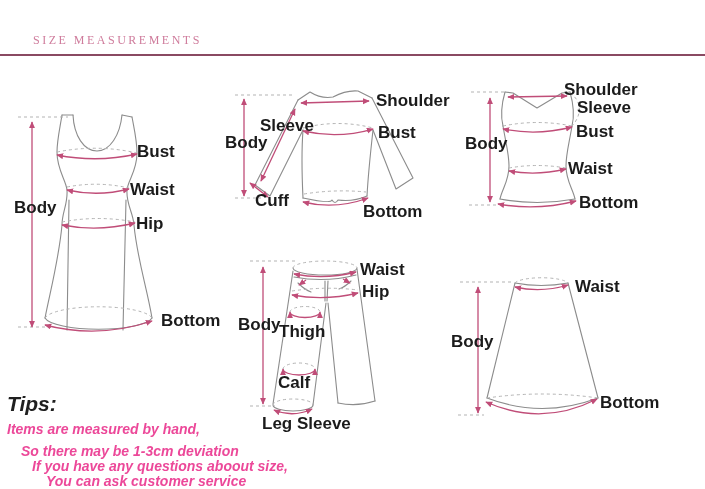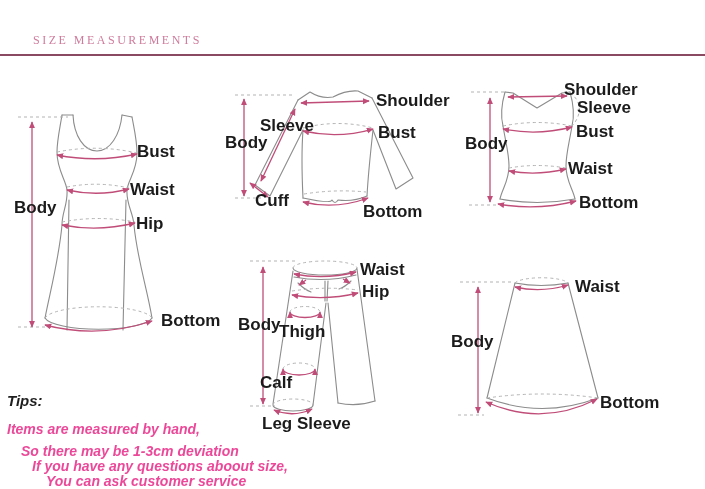--- a/index.html
+++ b/index.html
@@ -9,21 +9,21 @@
          font-size:12px;letter-spacing:2.5px;color:#cf7c9c;font-weight:500;}
   .rule{position:absolute;left:0;top:54px;width:705px;height:2px;background:#8a4a62;}
   .fig{position:absolute;}
   .lbl{position:absolute;color:#1b1b1b;font-size:17px;font-weight:600;white-space:nowrap;
        line-height:1;letter-spacing:0px;}
   .outline{fill:none;stroke:#8c8c8c;stroke-width:1.1;stroke-linejoin:round;stroke-linecap:round;}
   .dash{fill:none;stroke:#b3b3b3;stroke-width:1;stroke-dasharray:3 3;}
   .pink{fill:none;stroke:#c04d78;stroke-width:1.3;}
   .pa{marker-start:url(#ah);marker-end:url(#ah);}
   .pe{marker-end:url(#ah);}
-  .tips-head{position:absolute;left:7px;top:392px;font-size:15px;font-weight:700;
+  .tips-head{position:absolute;left:7px;top:392px;font-size:21px;font-weight:700;
              font-style:italic;color:#1f1f1f;}
   .tips-line{position:absolute;font-size:14px;font-weight:700;font-style:italic;
              color:#ec4899;white-space:nowrap;}
 </style>
 </head>
 <body>
 
 <div class="canvas">
 
   <svg width="0" height="0" style="position:absolute">
@@ -155,21 +155,21 @@
       <path class="pink pa" d="M 40,57 A 15 5.5 0 0 0 70,57"></path>
       <path class="pink pa" d="M 33,114 A 16 6 0 0 0 65,114"></path>
       <path class="pink pa" d="M 24,155 Q 43,163 62,154"></path>
       <path class="pink pa" d="M 13,12 L 13,149"></path>
     </g>
   </svg>
   <span class="lbl" style="left:360px;top:261px">Waist</span>
   <span class="lbl" style="left:362px;top:283px">Hip</span>
   <span class="lbl" style="left:238px;top:316px">Body</span>
   <span class="lbl" style="left:279px;top:323px">Thigh</span>
-  <span class="lbl" style="left:260px;top:374px">Calf</span>
+  <span class="lbl" style="left:278px;top:374px">Calf</span>
   <span class="lbl" style="left:262px;top:415px">Leg Sleeve</span>
 
   <svg class="fig" style="left:450px;top:270px" width="160" height="160" viewBox="0 0 160 160">
     <g class="outline">
       <path d="M 65,13 Q 91,18 118,13"></path>
       <path d="M 65,13 L 37,128"></path>
       <path d="M 118,13 L 148,128"></path>
       <path d="M 37,128 Q 92,149 148,128"></path>
     </g>
     <path class="dash" d="M 65,13 A 27 6.5 0 0 1 118,13"></path>

